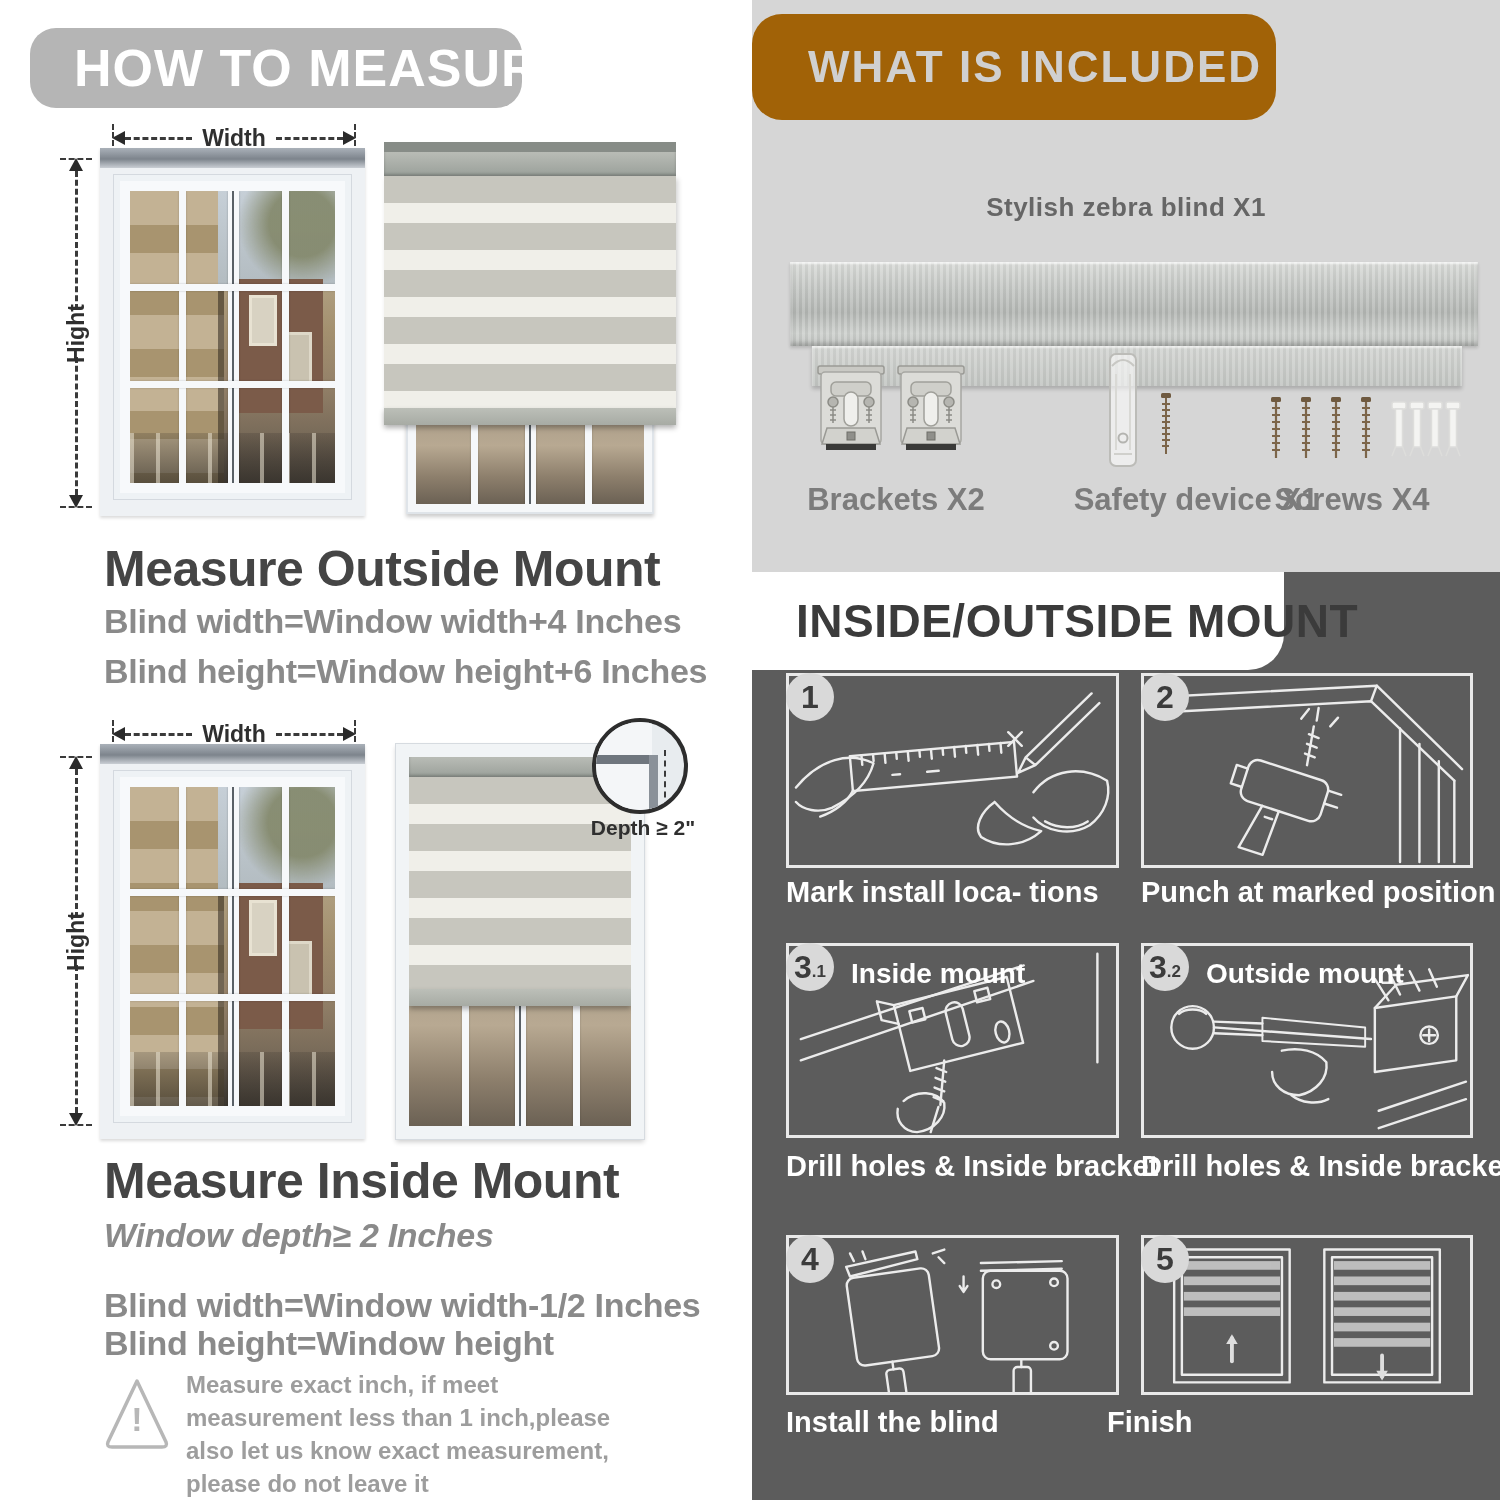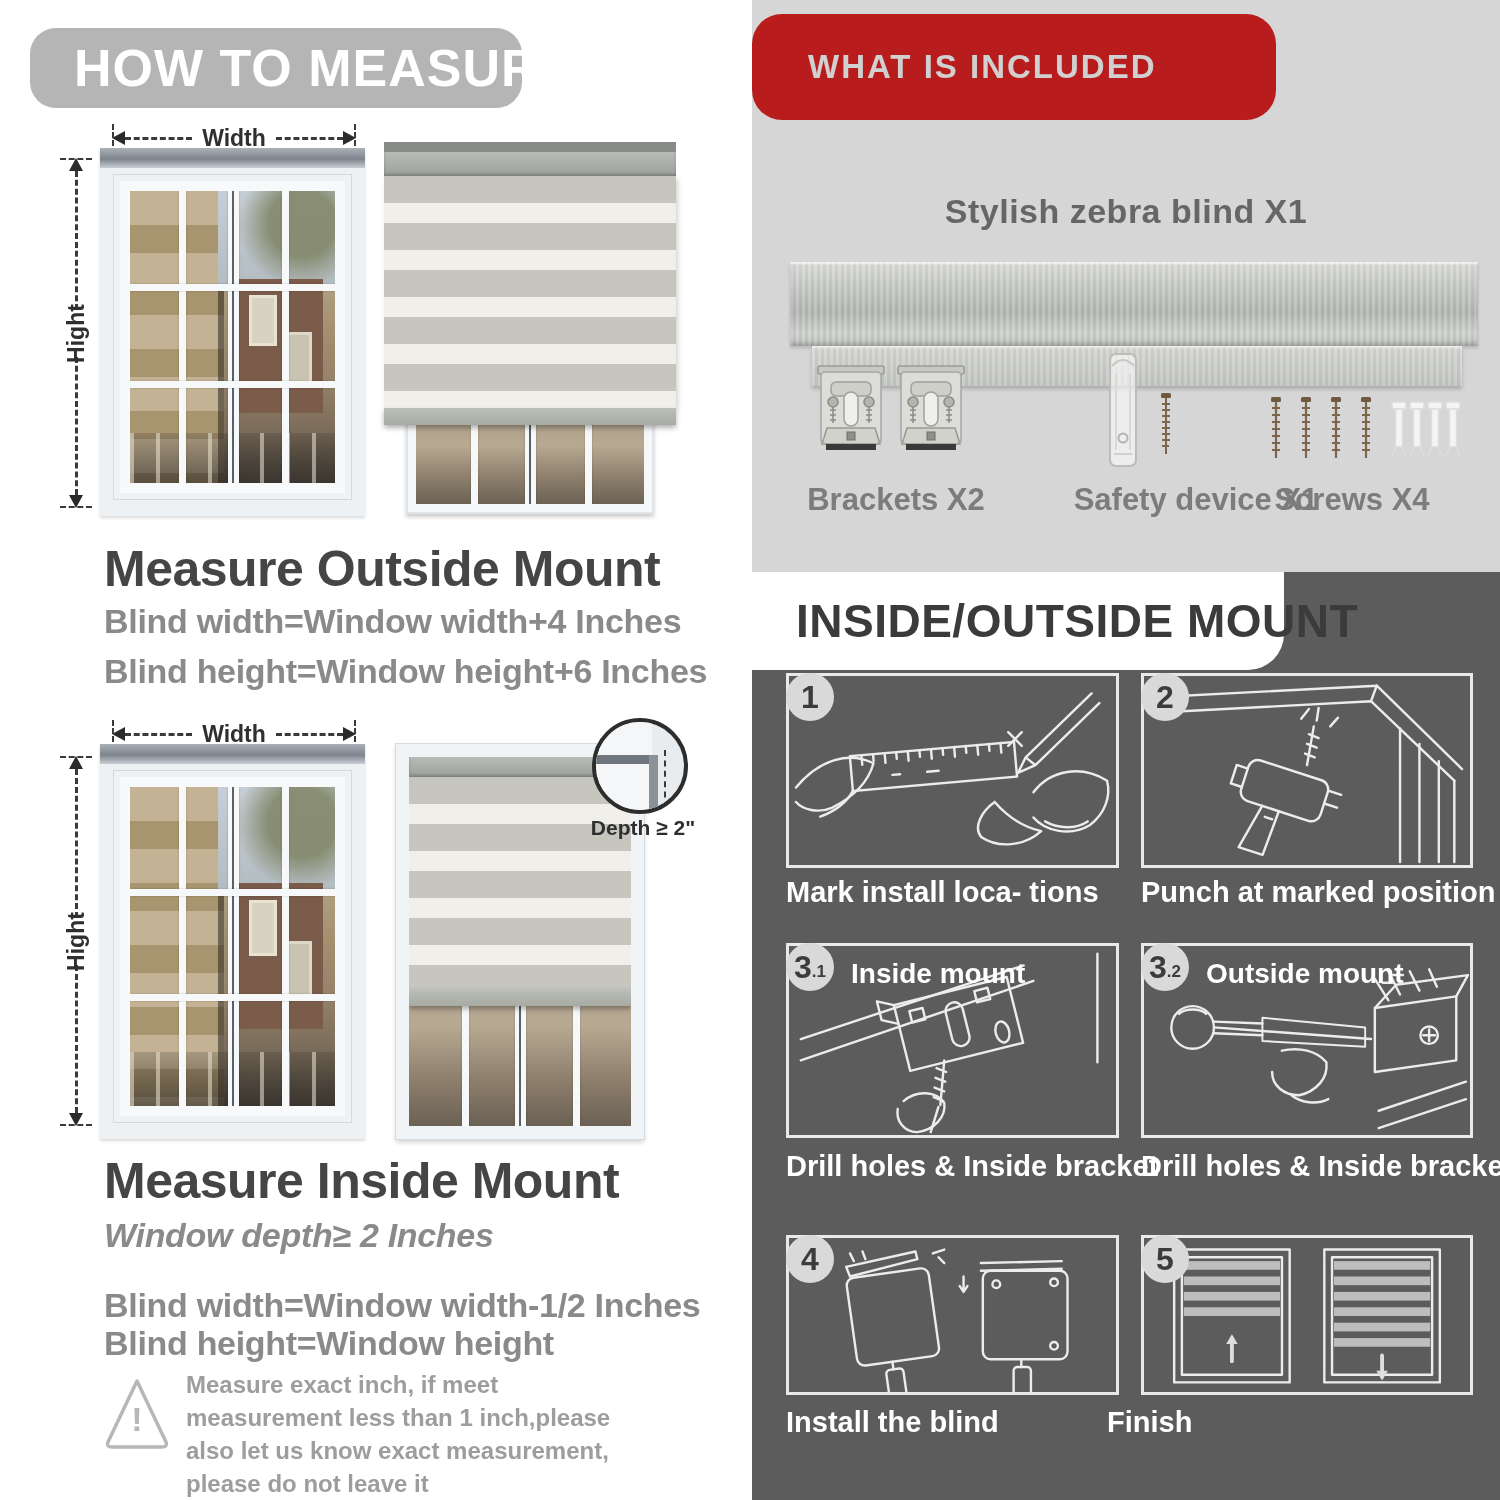--- a/index.html
+++ b/index.html
@@ -9,23 +9,23 @@
   }
   .abs{position:absolute;}
 
   
   .pill-left{
     left:30px;top:28px;width:492px;height:80px;background:#b5b5b5;border-radius:26px;
     display:flex;align-items:center;padding-left:44px;box-sizing:border-box;
     color:#ffffff;font-size:52px;font-weight:bold;letter-spacing:1px;white-space:nowrap;
   }
   .pill-right{
-    left:752px;top:14px;width:524px;height:106px;background:#b91c1c;border-radius:30px;
+    left:752px;top:14px;width:524px;height:106px;background:#a16207;border-radius:30px;
     display:flex;align-items:center;padding-left:56px;box-sizing:border-box;
-    color:#d0d0d0;font-size:33px;font-weight:bold;letter-spacing:2px;white-space:nowrap;
+    color:#d0d0d0;font-size:44px;font-weight:bold;letter-spacing:2px;white-space:nowrap;
   }
   .pill-dark{
     left:752px;top:572px;width:532px;height:98px;background:#ffffff;border-radius:0 0 36px 0;
     display:flex;align-items:center;padding-left:44px;box-sizing:border-box;
     color:#3b3b3b;font-size:46px;font-weight:bold;letter-spacing:0.5px;white-space:nowrap;
   }
 
   
   .sec-included{left:752px;top:0;width:748px;height:572px;background:#d6d6d6;}
   .sec-mount{left:752px;top:572px;width:748px;height:928px;background:#5c5c5c;}
@@ -88,21 +88,21 @@
   .dc-dash{position:absolute;left:68px;top:28px;height:58px;border-left:2px dashed #3a3a3a;}
   .depth-label{font-size:21px;font-weight:bold;color:#2f2f2f;text-align:center;white-space:nowrap;}
 
   
   .h-measure{font-size:50px;font-weight:bold;color:#454545;letter-spacing:-0.5px;white-space:nowrap;}
   .formula{font-size:34px;font-weight:bold;color:#8a8a8a;letter-spacing:-0.3px;white-space:nowrap;}
   .warn-text{font-size:24px;font-weight:bold;color:#9d9d9d;line-height:1.38;width:470px;}
   .warn-ex{position:absolute;left:0;top:0;width:100%;text-align:center;font-size:34px;font-weight:bold;color:#b7b7b7;padding-top:26px;box-sizing:border-box;}
 
   
-  .product-title{left:752px;top:192px;width:748px;text-align:center;font-size:34px;font-weight:bold;color:#666666;letter-spacing:0.5px;}
+  .product-title{left:752px;top:192px;width:748px;text-align:center;font-size:26px;font-weight:bold;color:#666666;letter-spacing:0.5px;}
   .rail-top{left:790px;top:262px;width:688px;height:84px;
      background:repeating-linear-gradient(90deg,rgba(255,255,255,.14) 0 3px,rgba(0,0,0,.04) 3px 6px),
                 linear-gradient(180deg,#dadcd9 0%,#c2c5c2 35%,#b3b6b3 60%,#cdd0cd 85%,#bec1be 100%);
      box-shadow:inset 0 2px 2px rgba(255,255,255,.7), inset 0 -3px 4px rgba(0,0,0,.18), 0 2px 3px rgba(0,0,0,.15);}
   .rail-bot{left:812px;top:346px;width:650px;height:40px;
      background:repeating-linear-gradient(90deg,rgba(255,255,255,.14) 0 3px,rgba(0,0,0,.03) 3px 6px),
                 linear-gradient(180deg,#d3d5d2,#c1c4c1);
      box-shadow:inset 0 2px 2px rgba(255,255,255,.6), 0 3px 4px rgba(0,0,0,.2);}
   .item-label{font-size:31px;font-weight:bold;color:#7c7c7c;text-align:center;white-space:nowrap;}
 

